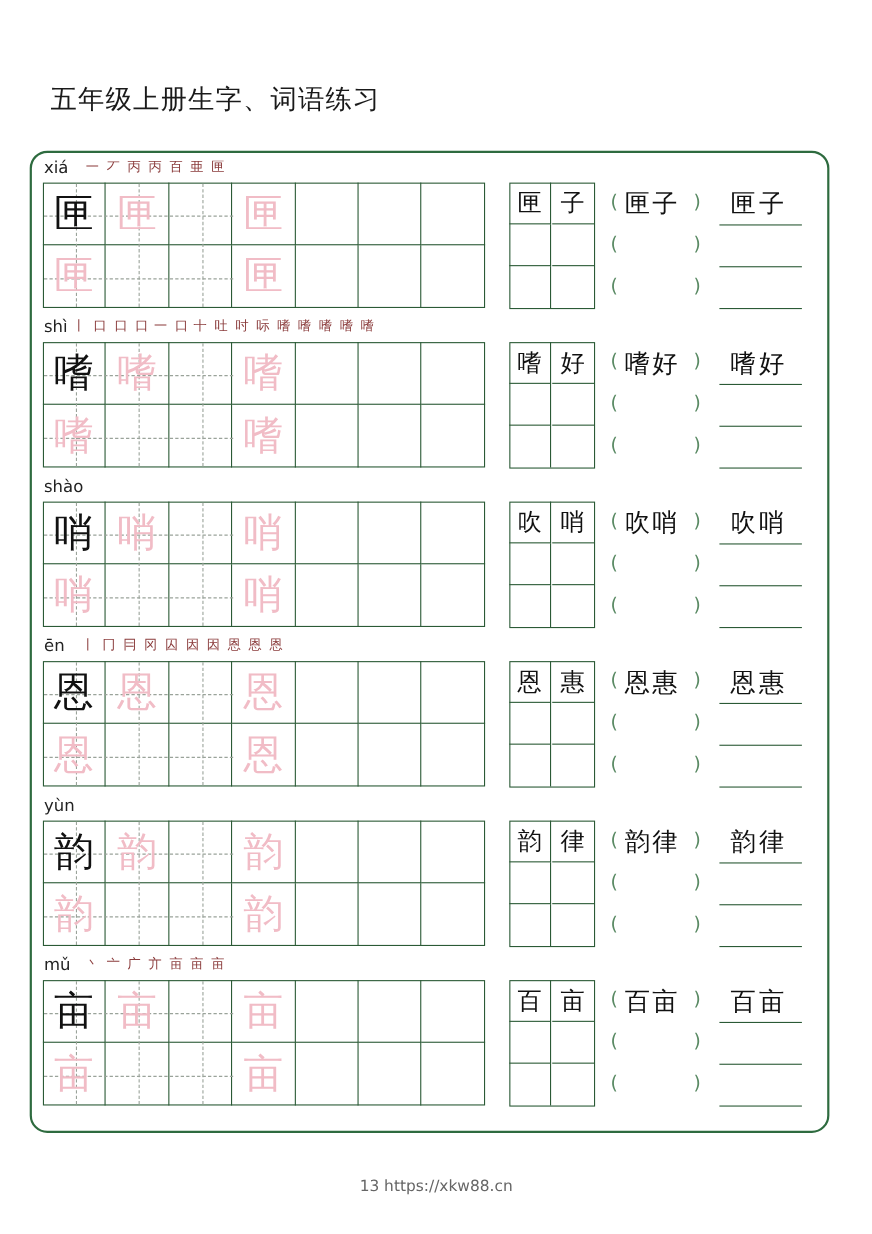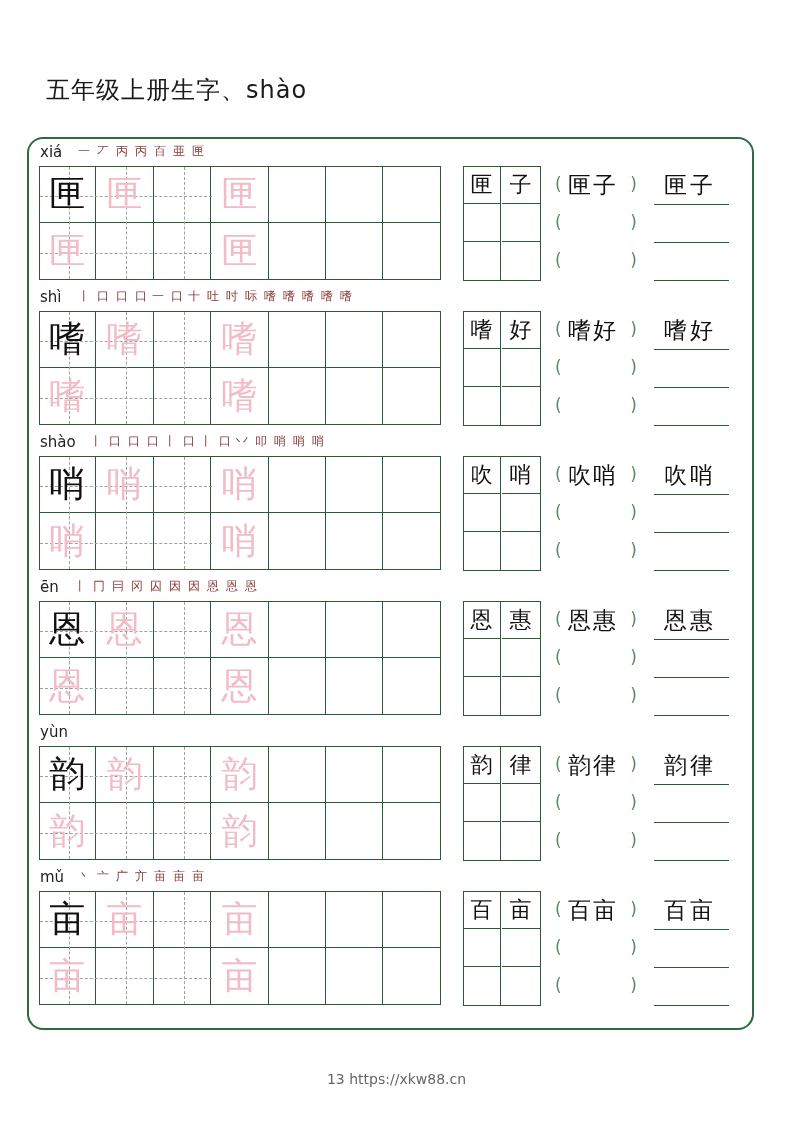--- a/index.html
+++ b/index.html
@@ -30,21 +30,21 @@
   .paren-row .l { position:absolute; left:0; top:6px; }
   .paren-row .r { position:absolute; right:0; top:6px; }
   .paren-row .w { position:absolute; left:13px; top:2px; font-size:23px; color:#111; font-family:"DejaVu Serif", serif; letter-spacing:2px; }
   .uline { position:absolute; left:654px; width:75px; height:0; border-top:1.3px solid #2b5a36; }
   .uword { position:absolute; left:664px; font-size:23px; color:#111; font-family:"DejaVu Serif", serif; letter-spacing:3px; }
   .footer { position:absolute; left:0; width:793px; top:1071px; text-align:center; font-size:14px; color:#666; }
 </style>
 </head>
 <body>
 
-<div class="title">五年级上册生字、shào</div>
+<div class="title">五年级上册生字、词语练习</div>
 
 <div class="frame"></div>
 
 <div id="sections">
     <div class="section" style="top: 137px;">
       <div class="pinyin">xiá</div>
       <div class="strokes" style="left: 78px;"><span>一</span><span>丆</span><span>丙</span><span>丙</span><span>百</span><span>亜</span><span>匣</span></div>
       <div class="grid">
         <div class="cell" style="left: -1px; top: -1px;">
           <span class="glyph-main">匣</span>
@@ -97,21 +97,21 @@
         <span class="l">(</span>
         <span class="r">)</span>
       </div>
       <div class="uword" style="top: 33px;">匣子</div>
       <div class="uline" style="top: 67px;"></div>
       <div class="uline" style="top: 105px;"></div>
       <div class="uline" style="top: 143px;"></div>
     </div>
     <div class="section" style="top: 282px;">
       <div class="pinyin">shì</div>
-      <div class="strokes" style="left: 78px;"><span>丨</span><span>口</span><span>口</span><span>口一</span><span>口十</span><span>吐</span><span>吋</span><span>呩</span><span>嗜</span><span>嗜</span><span>嗜</span><span>嗜</span><span>嗜</span></div>
+      <div class="strokes" style="left: 66px;"><span>丨</span><span>口</span><span>口</span><span>口一</span><span>口十</span><span>吐</span><span>吋</span><span>呩</span><span>嗜</span><span>嗜</span><span>嗜</span><span>嗜</span><span>嗜</span></div>
       <div class="grid">
         <div class="cell" style="left: -1px; top: -1px;">
           <span class="glyph-main">嗜</span>
         </div>
         <div class="cell" style="left: 56.4px; top: -1px;">
           <span class="glyph-trace">嗜</span>
         </div>
         <div class="cell" style="left: 113.8px; top: -1px;"></div>
         <div class="cell" style="left: 171.2px; top: -1px;">
           <span class="glyph-trace">嗜</span>
@@ -157,21 +157,20 @@
         <span class="l">(</span>
         <span class="r">)</span>
       </div>
       <div class="uword" style="top: 33px;">嗜好</div>
       <div class="uline" style="top: 67px;"></div>
       <div class="uline" style="top: 105px;"></div>
       <div class="uline" style="top: 143px;"></div>
     </div>
     <div class="section" style="top: 427px;">
       <div class="pinyin">shào</div>
-      <div class="strokes" style="left: 90px;"><span>丨</span><span>口</span><span>口</span><span>口丨</span><span>口丨</span><span>口丷</span><span>叩</span><span>哨</span><span>哨</span><span>哨</span></div>
       <div class="grid">
         <div class="cell" style="left: -1px; top: -1px;">
           <span class="glyph-main">哨</span>
         </div>
         <div class="cell" style="left: 56.4px; top: -1px;">
           <span class="glyph-trace">哨</span>
         </div>
         <div class="cell" style="left: 113.8px; top: -1px;"></div>
         <div class="cell" style="left: 171.2px; top: -1px;">
           <span class="glyph-trace">哨</span>

